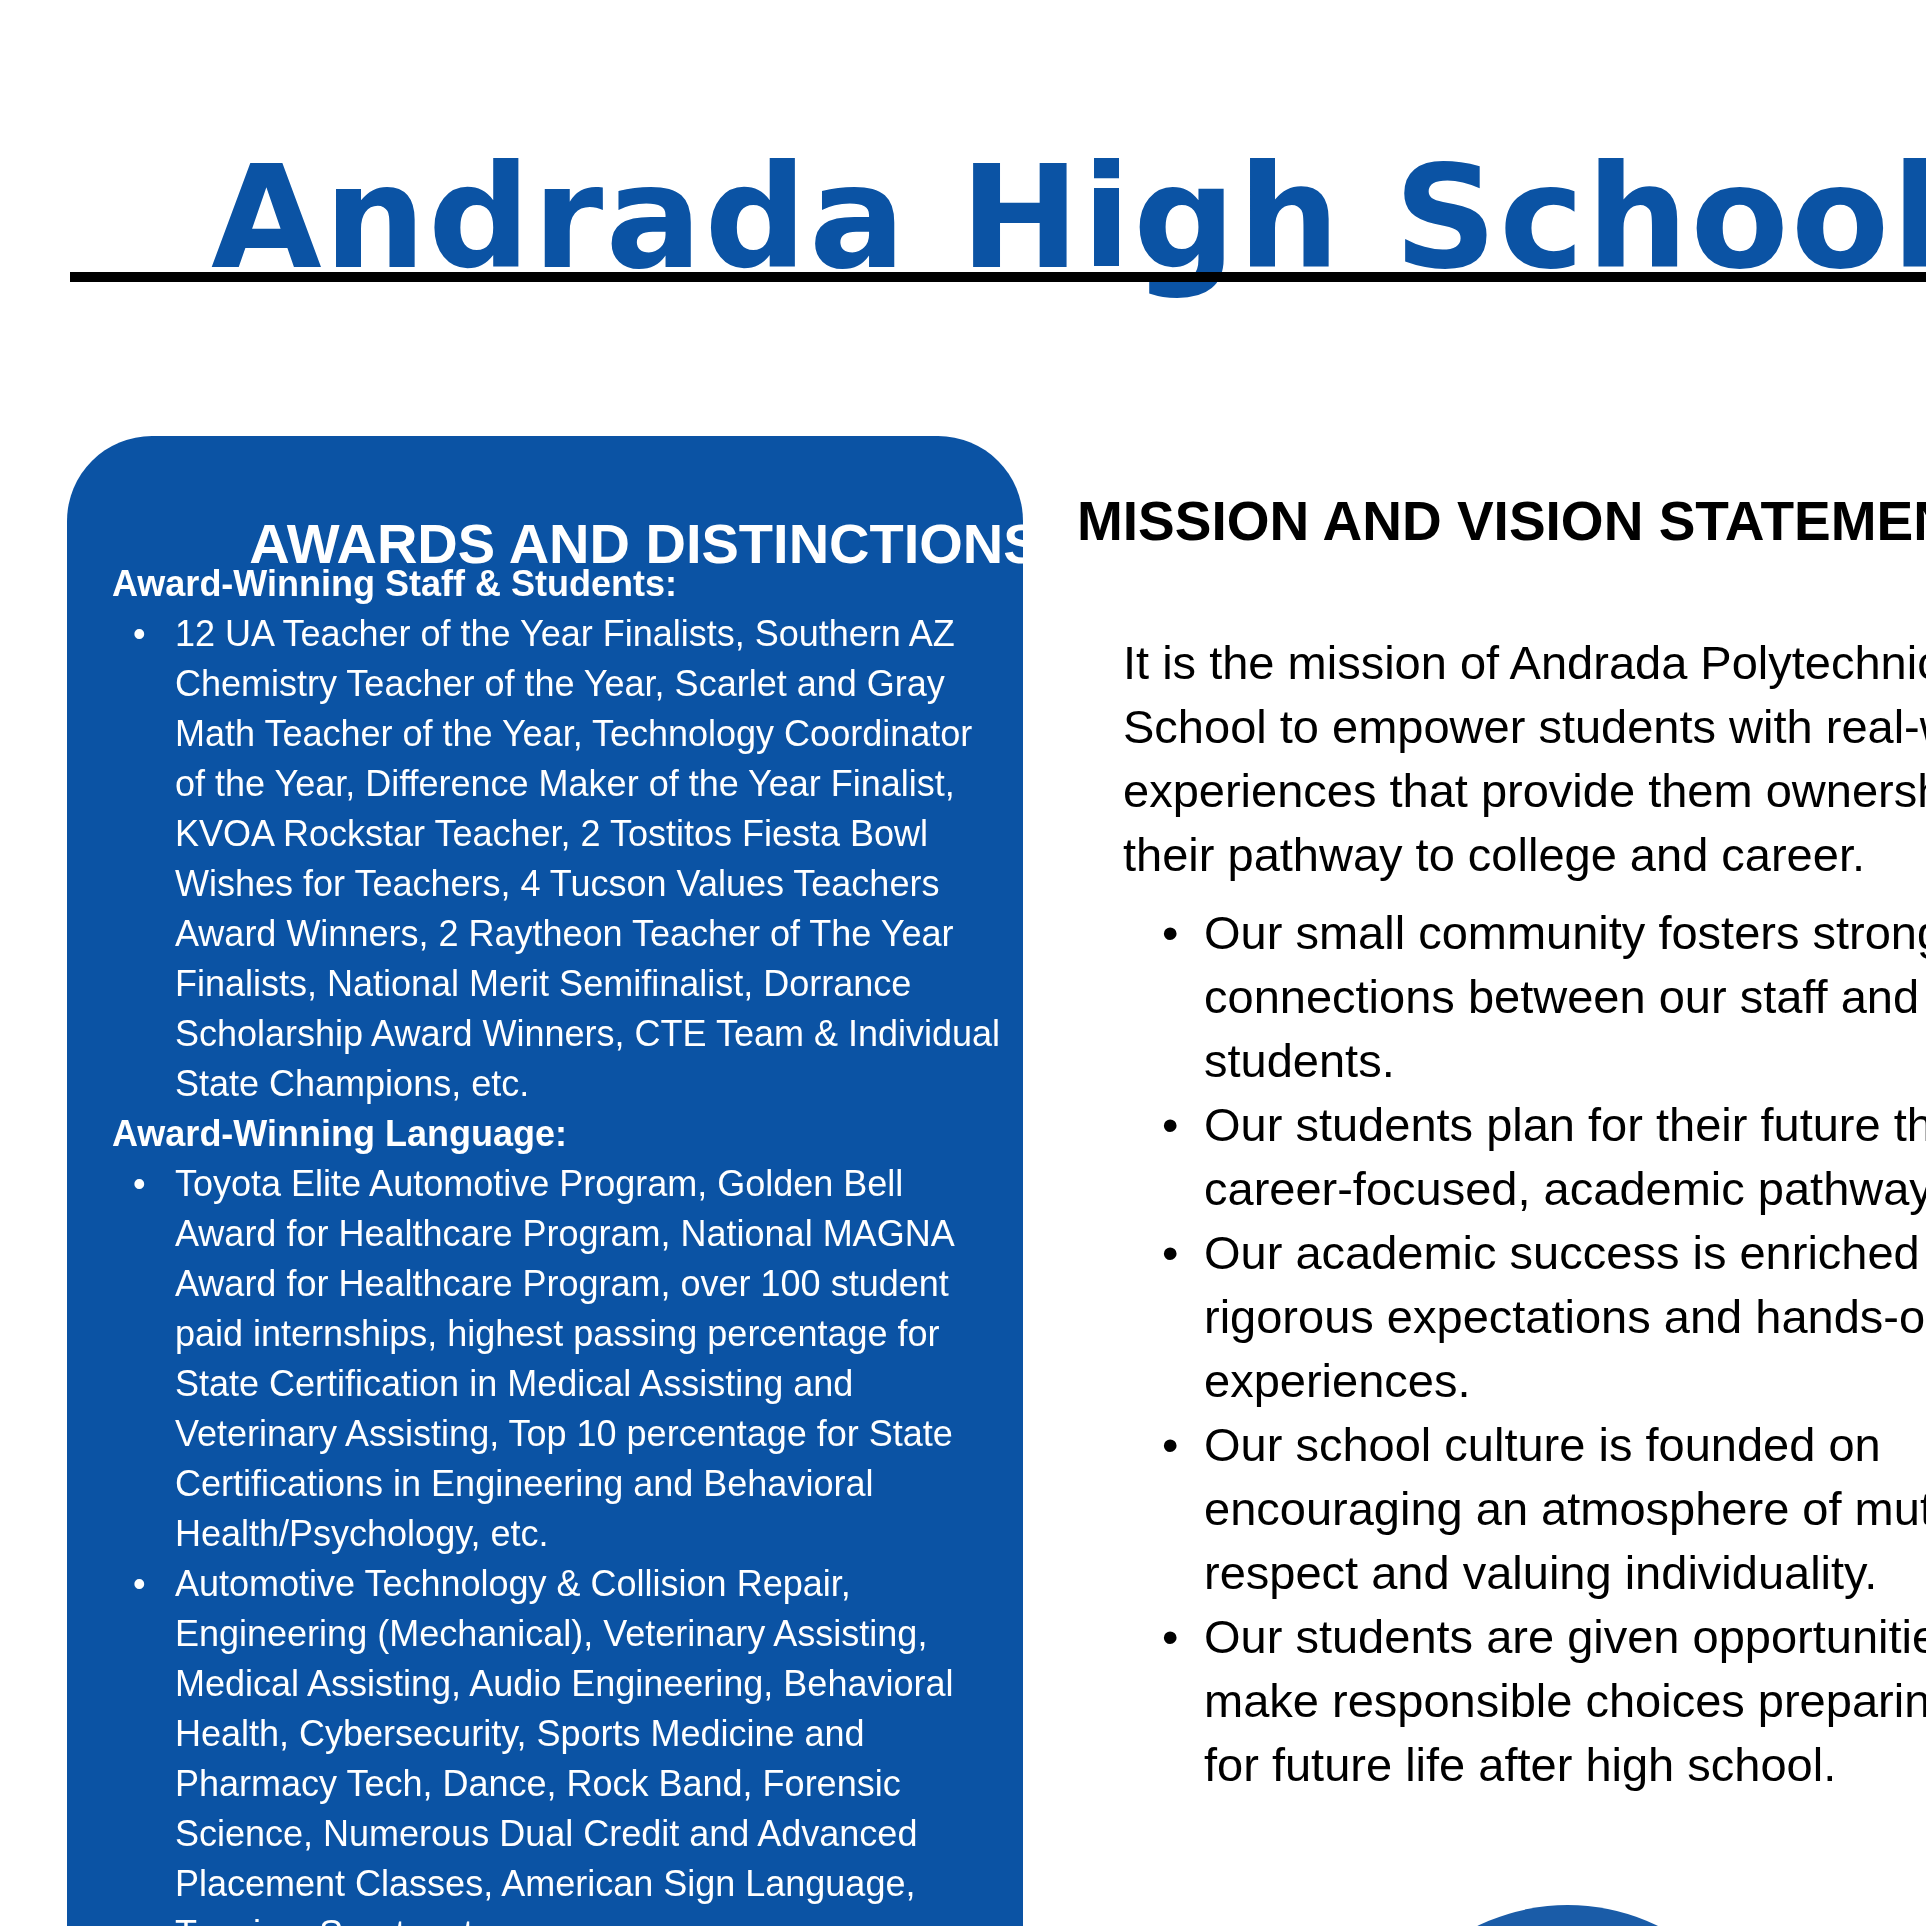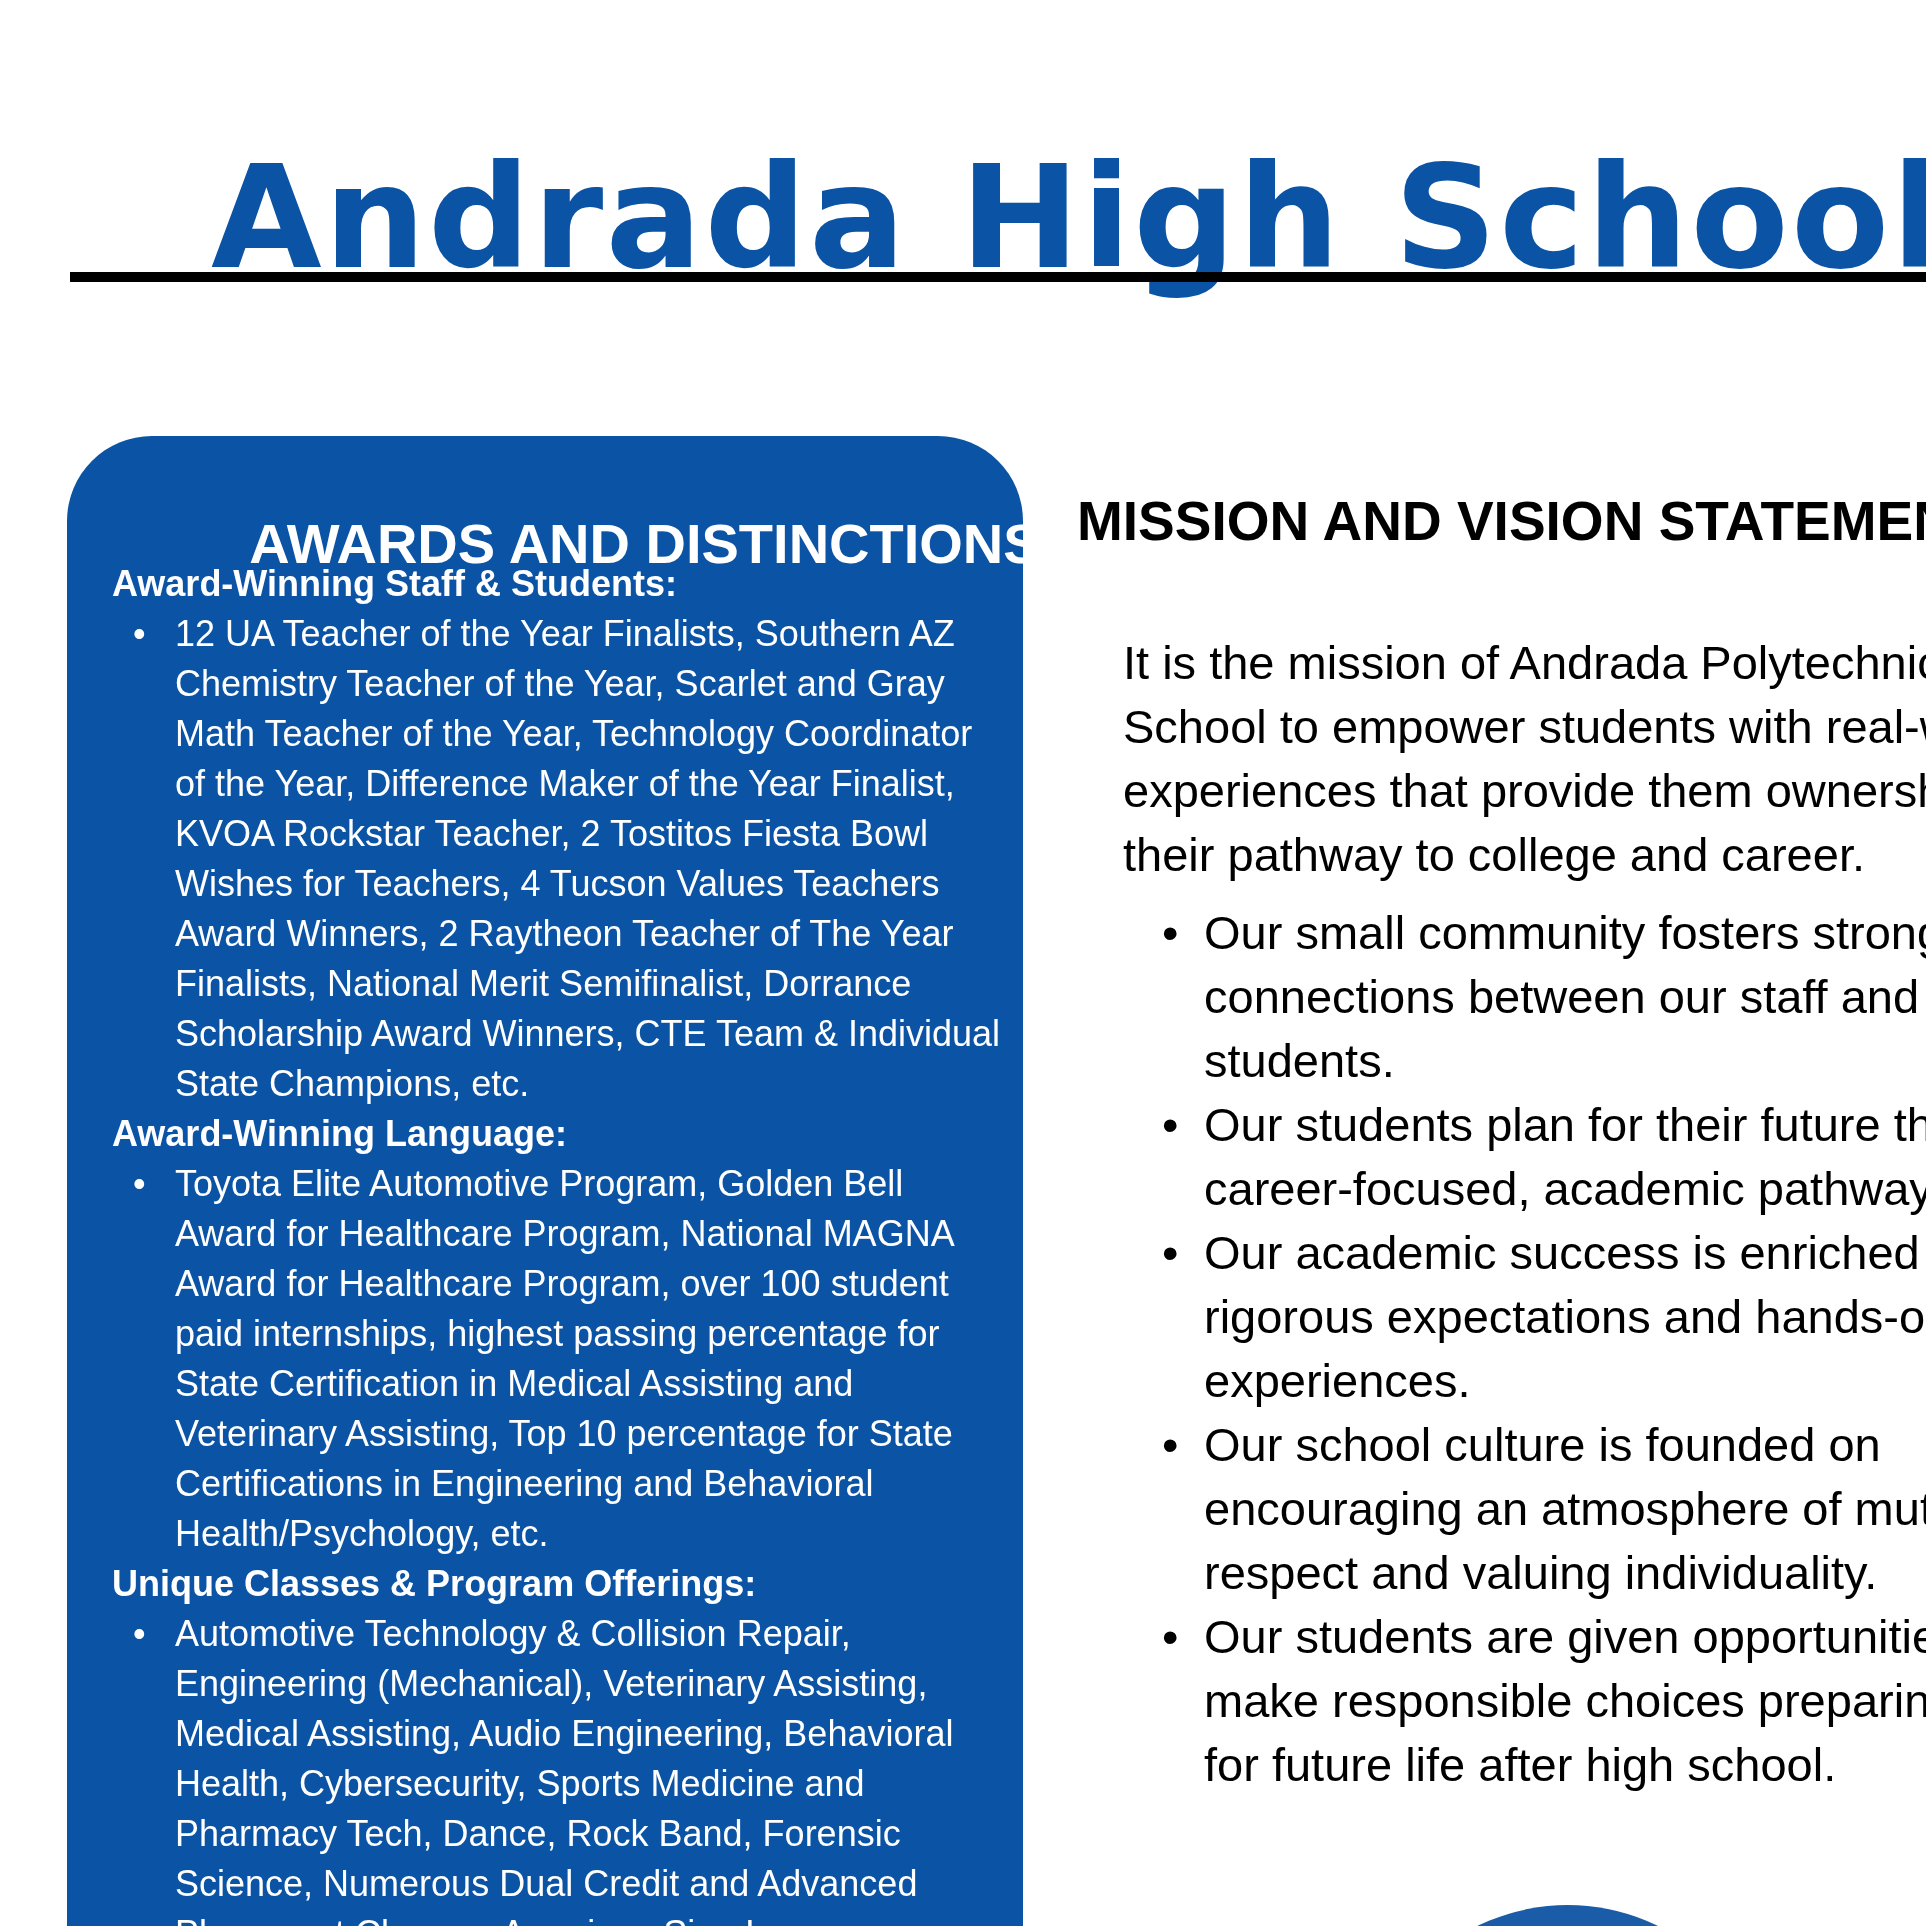--- a/index.html
+++ b/index.html
@@ -162,21 +162,20 @@
       <div class="awards-sub">Award-Winning Language:</div>
       <ul class="awards-list">
         <li>
           <span class="bullet">•</span>
           <span>Toyota Elite Automotive Program, Golden Bell Award for Healthcare Program, National MAGNA Award for Healthcare Program, over 100 student paid internships, highest passing percentage for State Certification in Medical Assisting and Veterinary Assisting, Top 10 percentage for State Certifications in Engineering and Behavioral Health/Psychology, etc.</span>
         </li>
       </ul>
     </div>
 
     <div>
-      <div class="awards-sub">Unique Classes &amp; Program Offerings:</div>
       <ul class="awards-list">
         <li>
           <span class="bullet">•</span>
           <span>Automotive Technology &amp; Collision Repair, Engineering (Mechanical), Veterinary Assisting, Medical Assisting, Audio Engineering, Behavioral Health, Cybersecurity, Sports Medicine and Pharmacy Tech, Dance, Rock Band, Forensic Science, Numerous Dual Credit and Advanced Placement Classes, American Sign Language, Tennis, eSports, etc.</span>
         </li>
       </ul>
     </div>
 
   </div>
 </section>

